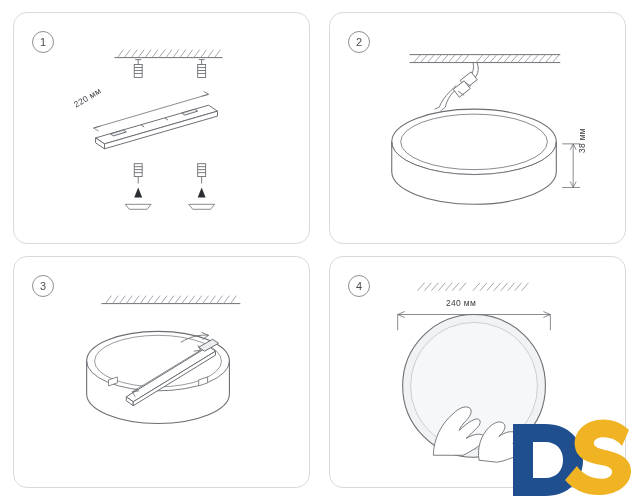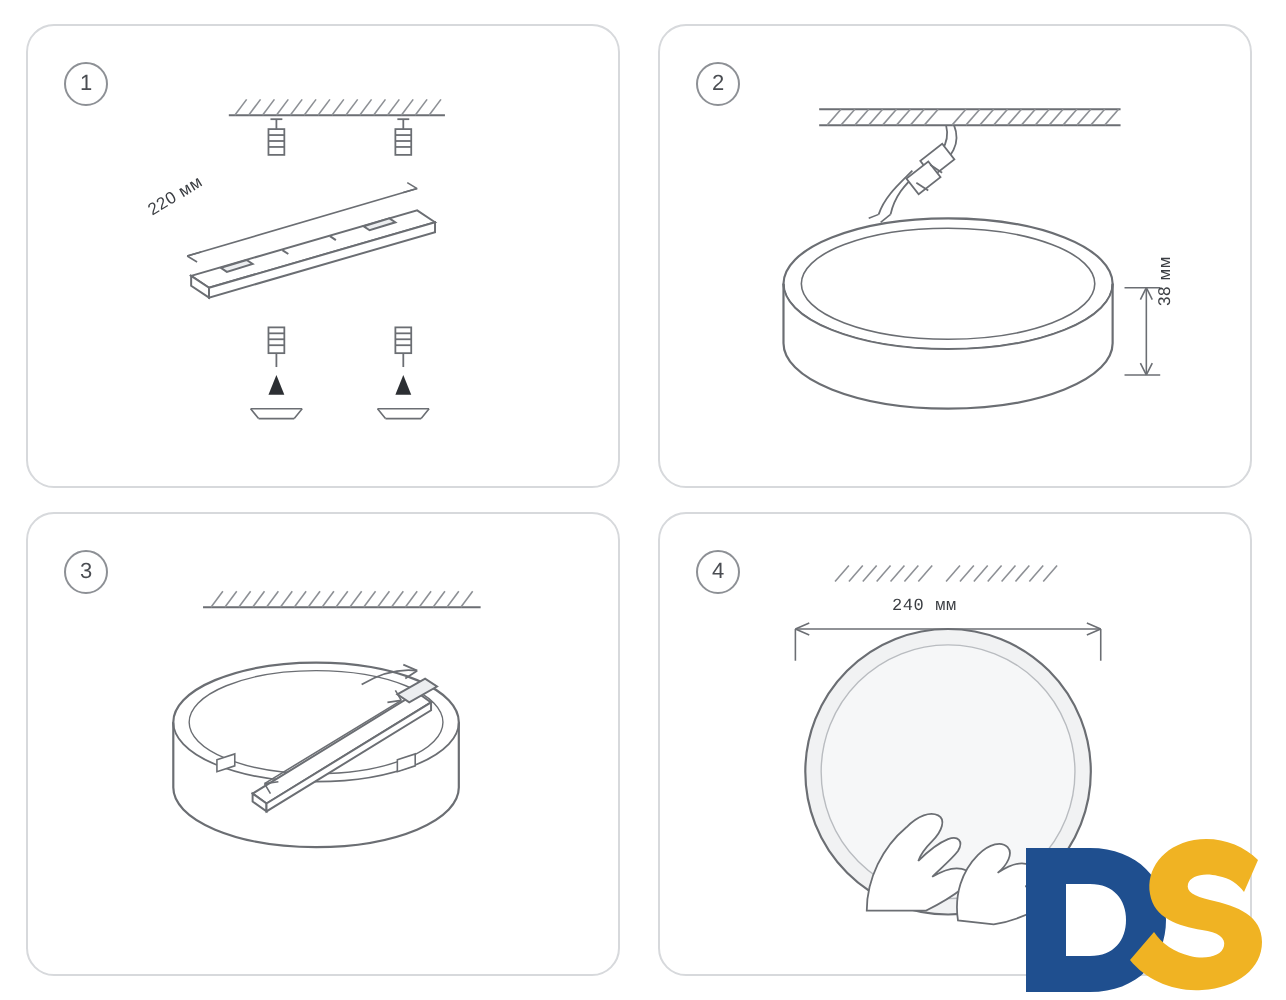--- a/index.html
+++ b/index.html
@@ -50,21 +50,21 @@
     transform: rotate(-31deg);
     transform-origin: left top;
     letter-spacing: .3px;
   }
   #label-38 {
     left: 247px; top: 140px;
     transform: rotate(-90deg);
     transform-origin: left top;
     letter-spacing: .3px;
   }
-  #label-240 { left: 116px; top: 41px; letter-spacing: .3px; font-family: Liberation Mono, monospace; }
+  #label-240 { left: 116px; top: 41px; letter-spacing: .3px; }
   #label-3-a {
     left: 140px; top: 112px;
     transform: rotate(42deg);
     transform-origin: left top;
     font-size: 7px;
     color: #55585d;
   }
 
   
   #watermark {

